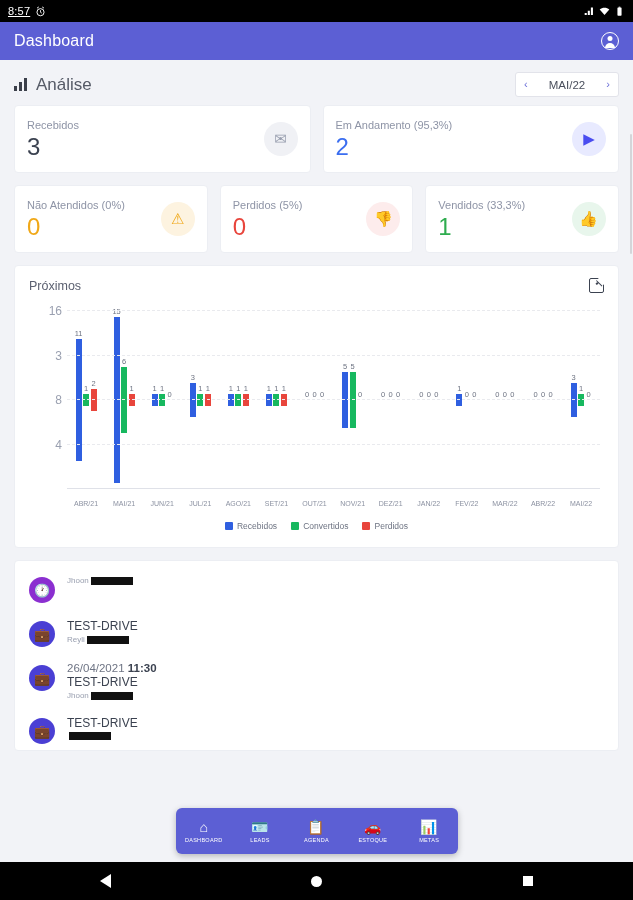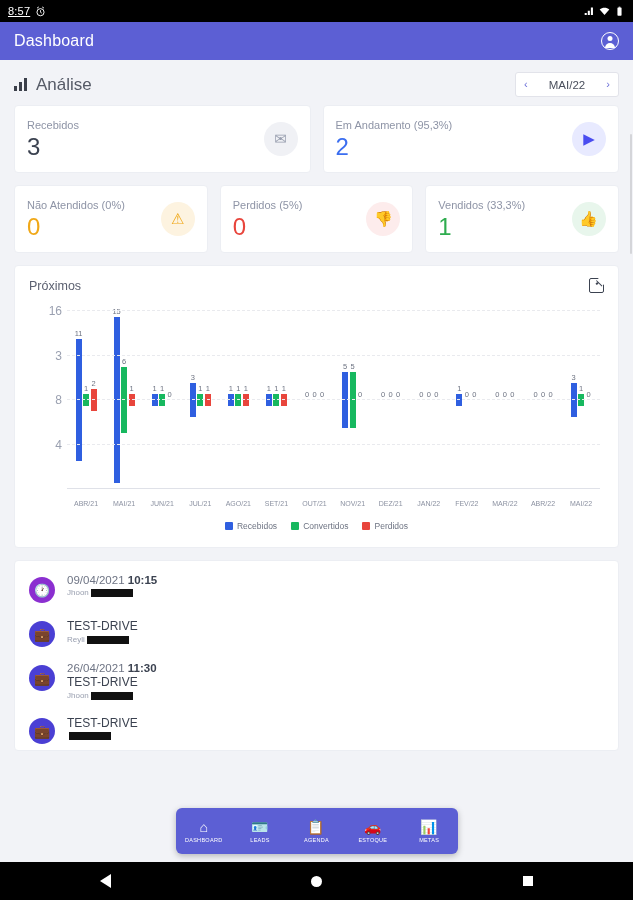--- a/index.html
+++ b/index.html
@@ -461,21 +461,20 @@
             </div>
           </div>
       </div>
     </div>
 
     <div class="panel">
       <div class="appt-list" id="appt-list">
           <div class="appt">
             <div class="appt-ic ic-purple">🕐</div>
             <div class="appt-txt">
-              <div class="appt-date"><span>09/04/2021 </span><b>10:15</b></div>
               <div class="appt-sub">
                 <span>Jhoon</span>
                 <span class="redact"></span>
               </div>
             </div>
           </div>
           <div class="appt">
             <div class="appt-ic ic-blueg">💼</div>
             <div class="appt-txt">
               <div class="appt-title">TEST-DRIVE</div>

